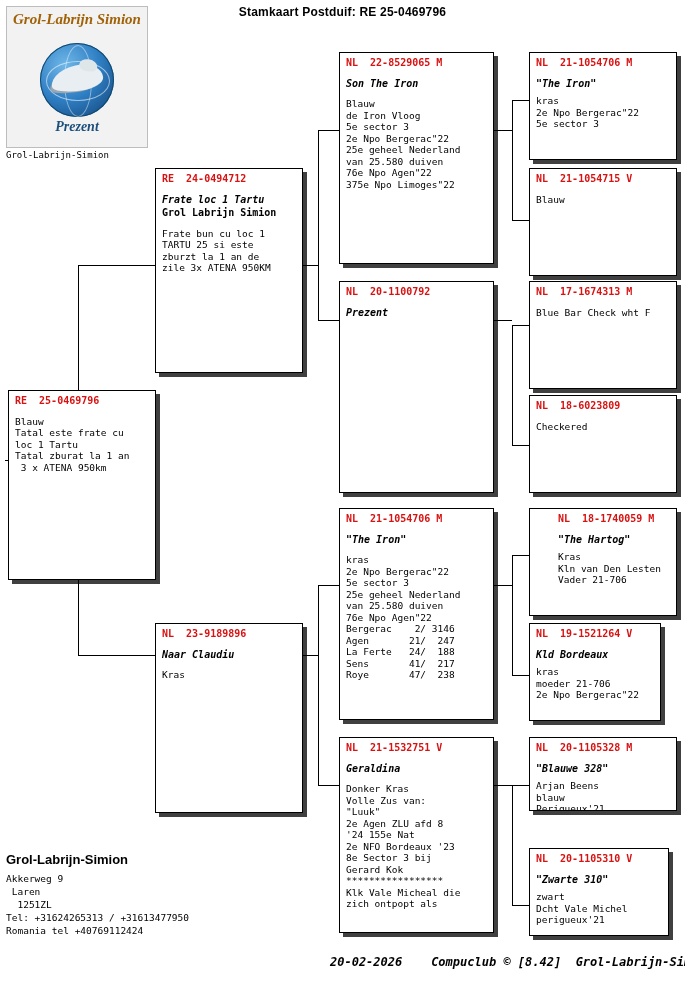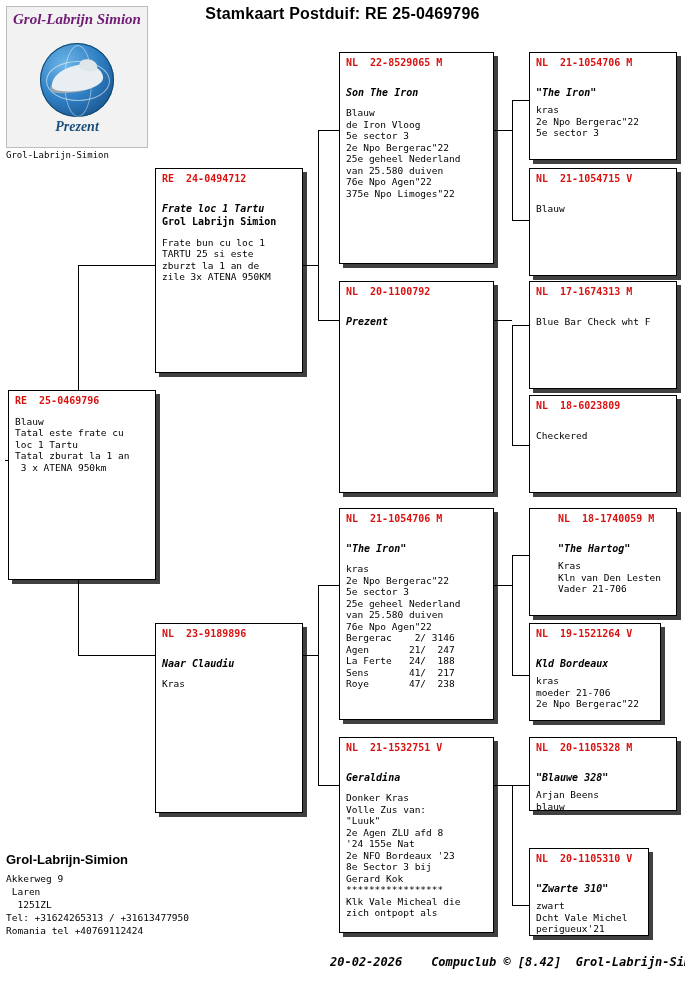--- a/index.html
+++ b/index.html
@@ -8,35 +8,35 @@
     background:#ffffff;
     font-family:"DejaVu Sans Mono", monospace;
     position:relative;
     overflow:hidden;
     color:#000;
   }
   .title{
     position:absolute;top:5px;left:0;width:685px;
     text-align:center;
     font-family:"Liberation Sans", sans-serif;
-    font-size:16px;font-weight:bold;
+    font-size:12px;font-weight:bold;
     letter-spacing:0.2px;
   }
   
   .logo-box{
     position:absolute;left:6px;top:6px;width:140px;height:140px;
     border:1px solid #bdbdbd;background:#f2f2f2;
     overflow:hidden;
   }
   .logo-arc{
     position:absolute;left:0;top:4px;width:140px;height:58px;
     text-align:center;
     font-family:"Liberation Serif", serif;
     font-size:15px;font-weight:bold;font-style:italic;
-    color:#701a75;
+    color:#a16207;
   }
   .logo-arc span{display:inline-block;}
   .globe{
     position:absolute;left:33px;top:36px;width:74px;height:74px;
     border-radius:50%;
     background:radial-gradient(circle at 34% 30%, #6fb7e8 0%, #2f7fc4 48%, #1d5a95 78%, #123f6d 100%);
     box-shadow:0 0 0 1px #10496f inset;
   }
   .globe:before{
     content:"";position:absolute;left:6px;top:18px;width:62px;height:38px;
@@ -77,21 +77,21 @@
     box-sizing:border-box;
     padding:4px 6px;
     font-size:9.5px;
     line-height:11.5px;
     overflow:hidden;
   }
   .ring{
     color:#d81111;font-weight:bold;font-size:10px;white-space:pre;
   }
   .nm{
-    font-style:italic;font-weight:bold;font-size:10px;margin-top:18px;
+    font-style:italic;font-weight:bold;font-size:10px;margin-top:9px;
   }
   .nm-plain{font-weight:bold;font-size:10px;margin-top:2px;}
   .body{margin-top:9px;white-space:pre-wrap;}
   .body.tight{margin-top:6px;}
   
   .ln{position:absolute;background:#000;}
   .h{height:1px;}
   .v{width:1px;}
   
   .owner{
@@ -280,21 +280,21 @@
 
 <div class="card" style="left:529px;top:737px;width:148px;height:74px;">
   <div class="ring">NL  20-1105328 M</div>
   <div class="nm">"Blauwe 328"</div>
   <div class="body tight">Arjan Beens
 blauw
 Perigueux'21
 19e NU Zone-2 2891d</div>
 </div>
 
-<div class="card" style="left:529px;top:848px;width:120px;height:88px;">
+<div class="card" style="left:529px;top:848px;width:140px;height:88px;">
   <div class="ring">NL  20-1105310 V</div>
   <div class="nm">"Zwarte 310"</div>
   <div class="body tight">zwart
 Dcht Vale Michel
 perigueux'21</div>
 </div>
 
 <div class="owner">Grol-Labrijn-Simion</div>
 <div class="addr">Akkerweg 9
  Laren

